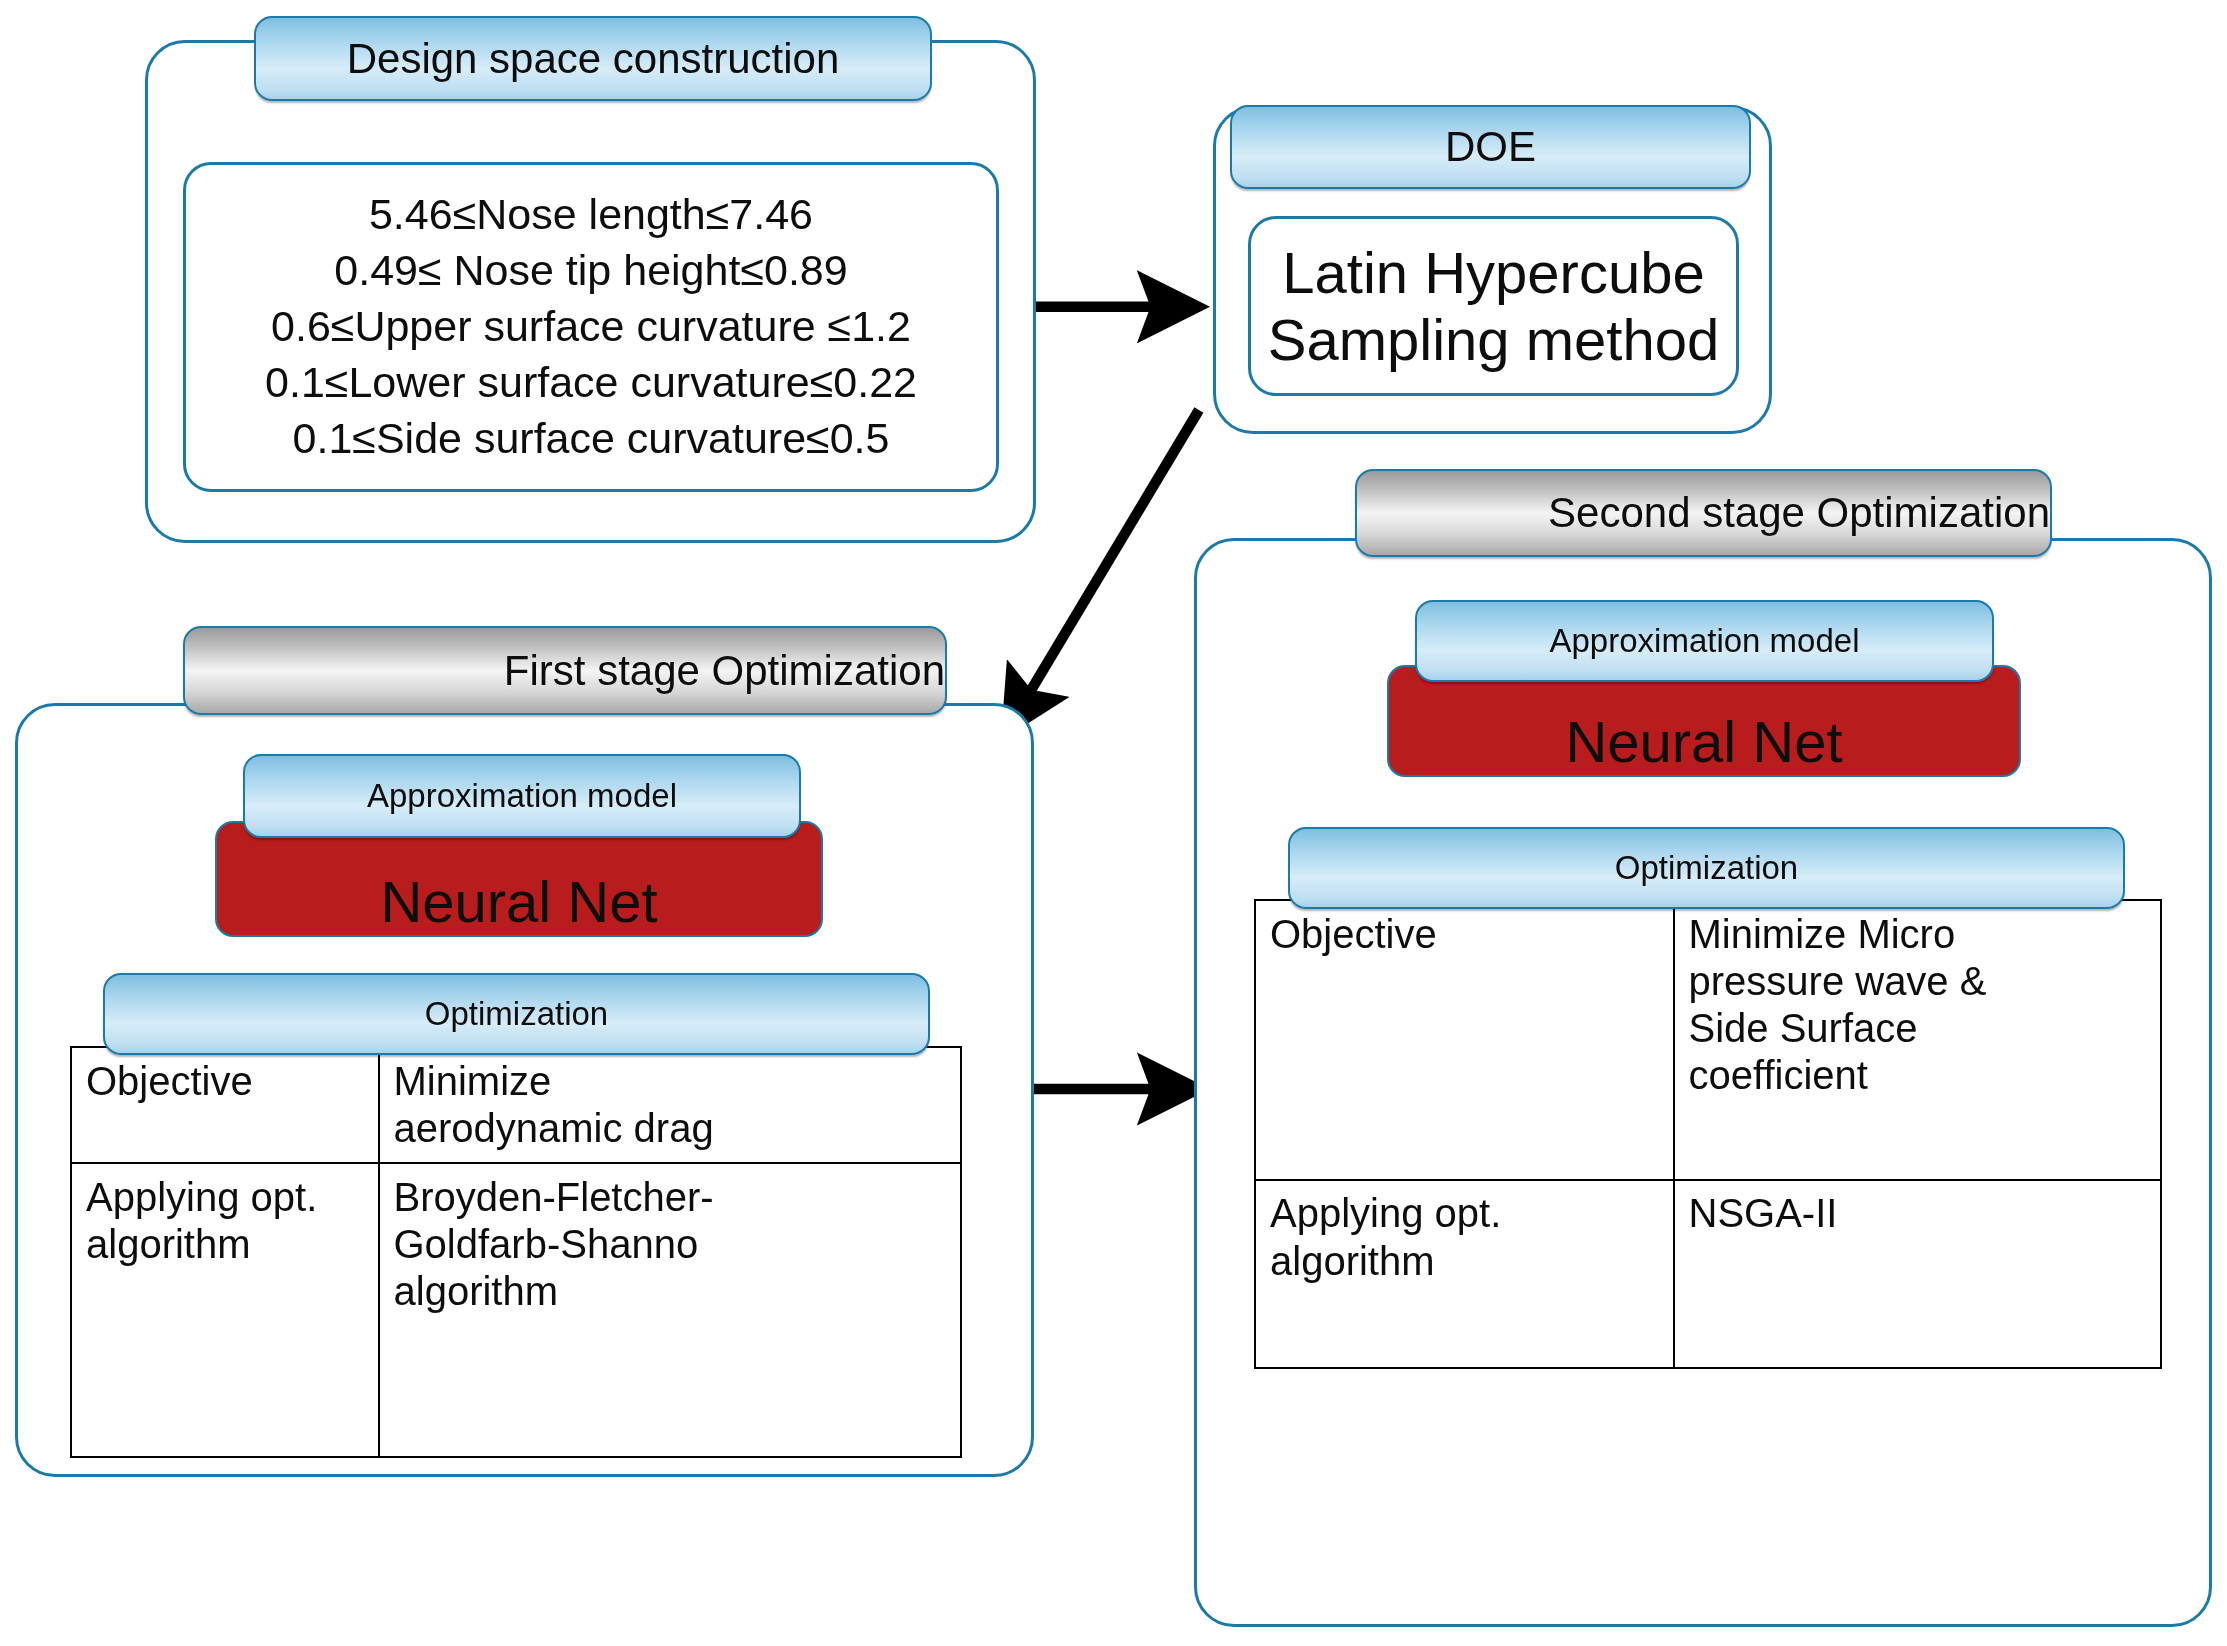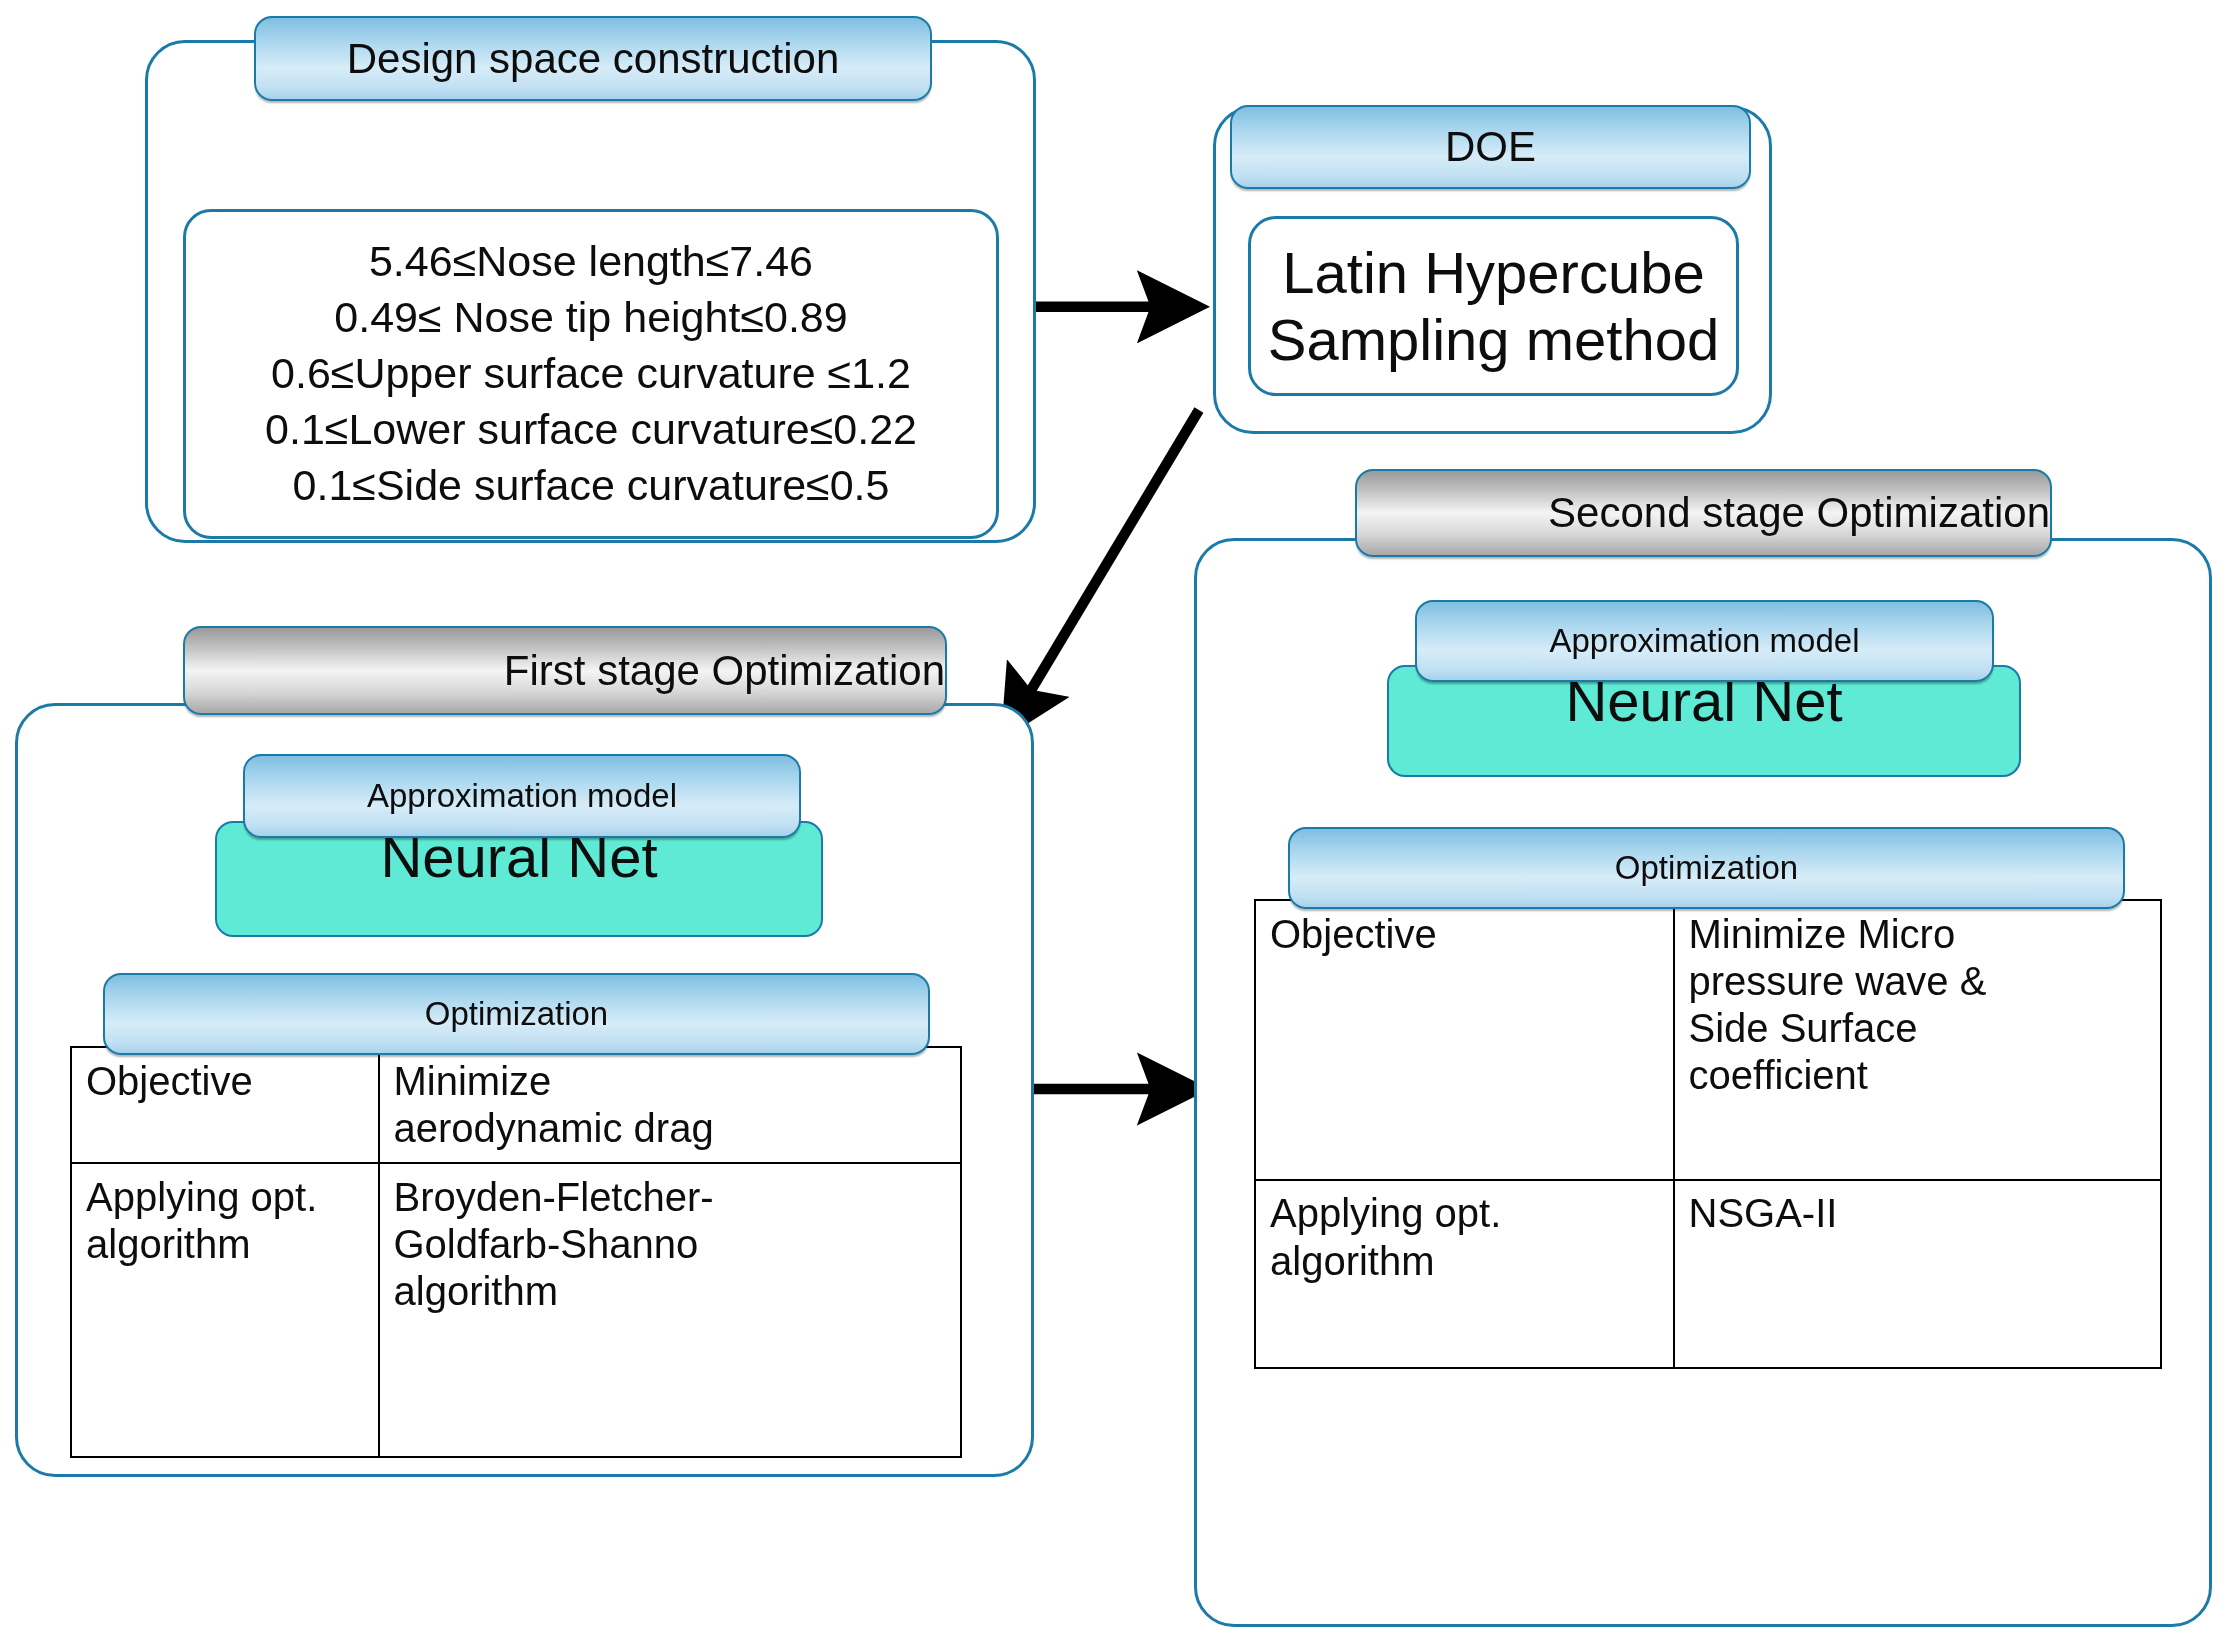--- a/index.html
+++ b/index.html
@@ -10,22 +10,22 @@
   .panel{position:absolute;border:3.5px solid #1b7aa8;border-radius:40px;background:#fff;box-sizing:border-box;}
   .innerbox{position:absolute;border:3.5px solid #1b7aa8;border-radius:28px;background:#fff;box-sizing:border-box;
             display:flex;align-items:center;justify-content:center;text-align:center;}
 
   .badge{position:absolute;box-sizing:border-box;display:flex;align-items:center;justify-content:center;
          text-align:center;border:2.8px solid #1b7aa8;border-radius:18px;
          background:linear-gradient(to bottom,#7fbfe0 0%,#a9d6ee 28%,#d7ecf8 62%,#bfdff2 88%,#a6d2ea 100%);
          box-shadow:0 2.8px 2.1px -1.4px rgba(0,0,0,.30);}
   .badge.gray{background:linear-gradient(to bottom,#9a9a9a 0%,#bfbfbf 22%,#f4f4f4 50%,#d6d6d6 76%,#a8a8a8 100%);justify-content:flex-end;}
 
-  .plainbox{position:absolute;box-sizing:border-box;display:flex;align-items:flex-start;justify-content:center;
-            text-align:center;border:2.8px solid #1b7aa8;border-radius:18px;background:#5eead4;}
+  .plainbox{position:absolute;box-sizing:border-box;display:flex;align-items:flex-end;justify-content:center;
+            text-align:center;border:2.8px solid #1b7aa8;border-radius:18px;background:#b91c1c;}
 
   
   .tbl{position:absolute;border-collapse:collapse;background:#fff;}
   .tbl td{border:2.1px solid #000;vertical-align:top;padding:9.8px 12.5px 9.8px 14px;line-height:1.18;}
 
   
   .t-badge{font-size:42px;}
   .t-badge-sm{font-size:33px;}
   .t-body{font-size:58px;}
   .constraints{font-size:43px;line-height:1.30;white-space:pre-line;}
@@ -43,21 +43,21 @@
       <path d="M0,0 L7,3.5 L0,7 L1.3,3.5 z" fill="#000"></path>
     </marker>
   </defs>
   <line x1="1478" y1="440" x2="1712" y2="440" stroke="#000" stroke-width="15" marker-end="url(#ah)"></line>
   <line x1="1720" y1="588" x2="1448" y2="1042" stroke="#000" stroke-width="15" marker-end="url(#ah)"></line>
   <line x1="1478" y1="1562" x2="1712" y2="1562" stroke="#000" stroke-width="15" marker-end="url(#ah)"></line>
 </svg>
 
 <div class="panel" style="left:145px;top:40px;width:891px;height:503px;"></div>
 
-<div class="innerbox constraints" style="left:183px;top:162px;width:816px;height:330px;margin-top:47px;">
+<div class="innerbox constraints" style="left:183px;top:162px;width:816px;height:330px;">
   <div>5.46≤Nose length≤7.46
 0.49≤ Nose tip height≤0.89
 0.6≤Upper surface curvature ≤1.2
 0.1≤Lower surface curvature≤0.22
 0.1≤Side surface curvature≤0.5</div>
 </div>
 
 <div class="badge t-badge" style="left:254px;top:16px;width:678px;height:85px;">
   <span>Design space construction</span>
 </div>

